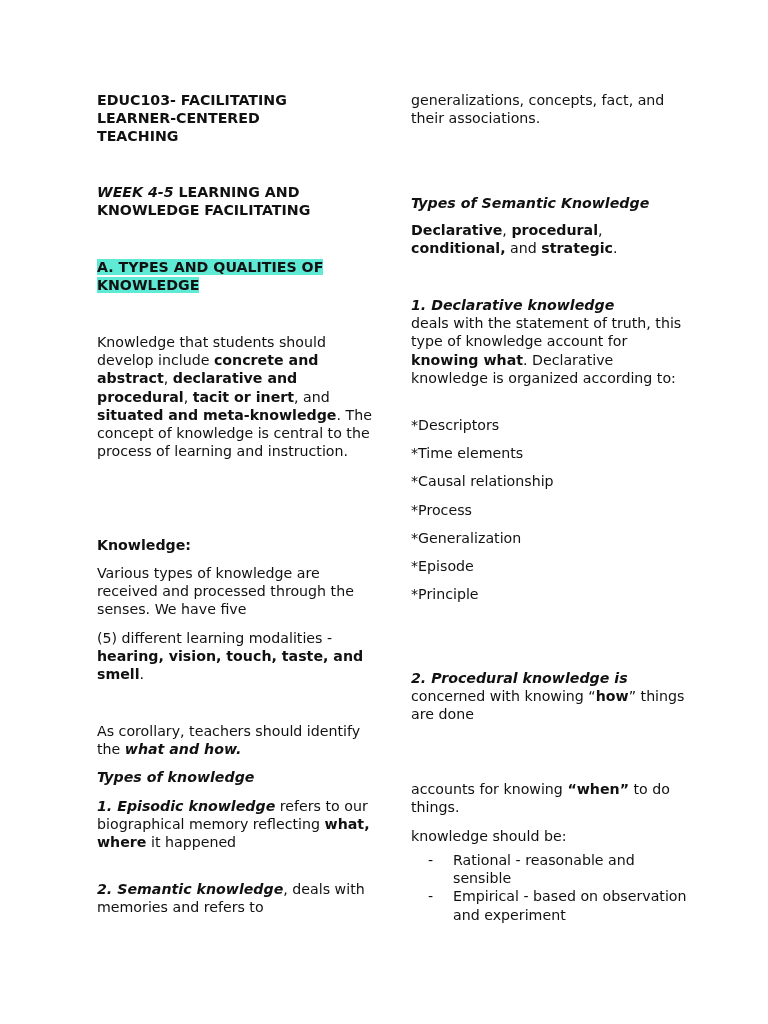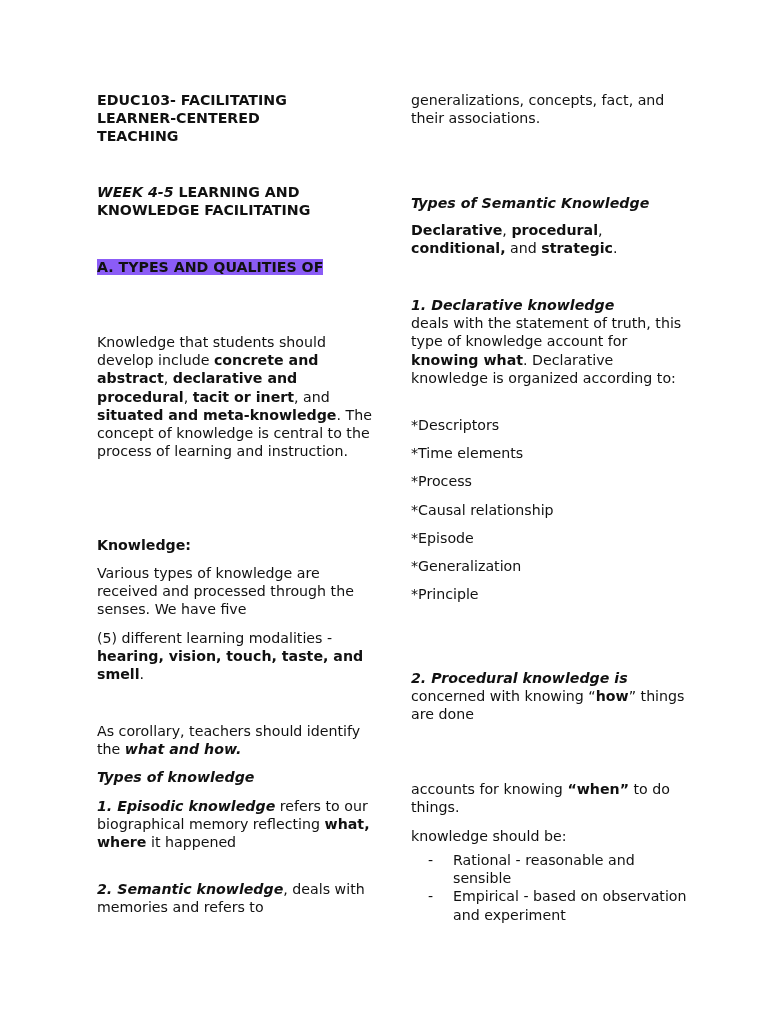--- a/index.html
+++ b/index.html
@@ -31,21 +31,21 @@
     .col-right { left: 407px; width: 280px; }
     .blk {
       position: absolute;
       left: 0;
       width: 280px;
       margin: 4px;
     }
     .b { font-weight: bold; }
     .i { font-style: italic; }
     .bi { font-weight: bold; font-style: italic; }
-    .hl { background: #8b5cf6; }
+    .hl { background: #5eead4; }
     .heading { font-weight: bold; }
     ul.dash {
       list-style: none;
       margin: 0;
       padding: 0;
     }
     ul.dash li {
       position: relative;
       padding-left: 46px;
     }
@@ -68,20 +68,21 @@
       <div>TEACHING</div>
     </div>
 
     <div class="blk heading" style="top:179px;">
       <div><span class="i">WEEK 4-5</span><span> LEARNING AND</span></div>
       <div>KNOWLEDGE FACILITATING</div>
     </div>
 
     <div class="blk heading" style="top:254px;">
       <div><span class="hl">A. TYPES AND QUALITIES OF</span></div>
+      <div><span class="hl">KNOWLEDGE</span></div>
     </div>
 
     <p class="blk" style="top:329px;"><span>Knowledge that students should develop include </span><span class="b">concrete and abstract</span><span>, </span><span class="b">declarative and procedural</span><span>, </span><span class="b">tacit or inert</span><span>, and </span><span class="b">situated and meta-knowledge</span><span>. The concept of knowledge is central to the process of learning and instruction.</span></p>
 
     <p class="blk b" style="top:532px;">Knowledge:</p>
 
     <p class="blk" style="top:560px;">Various types of knowledge are received and processed through the senses. We have five</p>
 
     <p class="blk" style="top:625px;"><span>(5) different learning modalities - </span><span class="b">hearing, vision, touch, taste, and smell</span><span>.</span></p>
 
@@ -100,24 +101,24 @@
 
     <p class="blk bi" style="top:190px;">Types of Semantic Knowledge</p>
 
     <p class="blk" style="top:217px;"><span class="b">Declarative</span><span>, </span><span class="b">procedural</span><span>, </span><br><span class="b">conditional,</span><span> and </span><span class="b">strategic</span><span>.</span></p>
 
     <p class="blk" style="top:292px;"><span class="bi">1. Declarative knowledge</span><br><span>deals with the statement of truth, this type of knowledge account for </span><span class="b">knowing what</span><span>. Declarative knowledge is organized according to:</span></p>
 
     <div class="blk" style="top:412px;">
       <div style="height:28.2px;">*Descriptors</div>
       <div style="height:28.2px;">*Time elements</div>
+      <div style="height:28.2px;">*Causal relationship</div>
       <div style="height:28.2px;">*Process</div>
-      <div style="height:28.2px;">*Causal relationship</div>
+      <div style="height:28.2px;">*Generalization</div>
       <div style="height:28.2px;">*Episode</div>
-      <div style="height:28.2px;">*Generalization</div>
       <div style="height:28.2px;">*Principle</div>
     </div>
 
     <p class="blk" style="top:665px;"><span class="bi">2. Procedural knowledge is</span><br><span>concerned with knowing “</span><span class="b">how</span><span>” things are done</span></p>
 
     <p class="blk" style="top:758px;"><br><span>accounts for knowing </span><span class="b">“when”</span><span> to do things.</span></p>
 
     <p class="blk" style="top:823px;">knowledge should be:</p>
 
     <ul class="blk dash" style="top:851px;">

